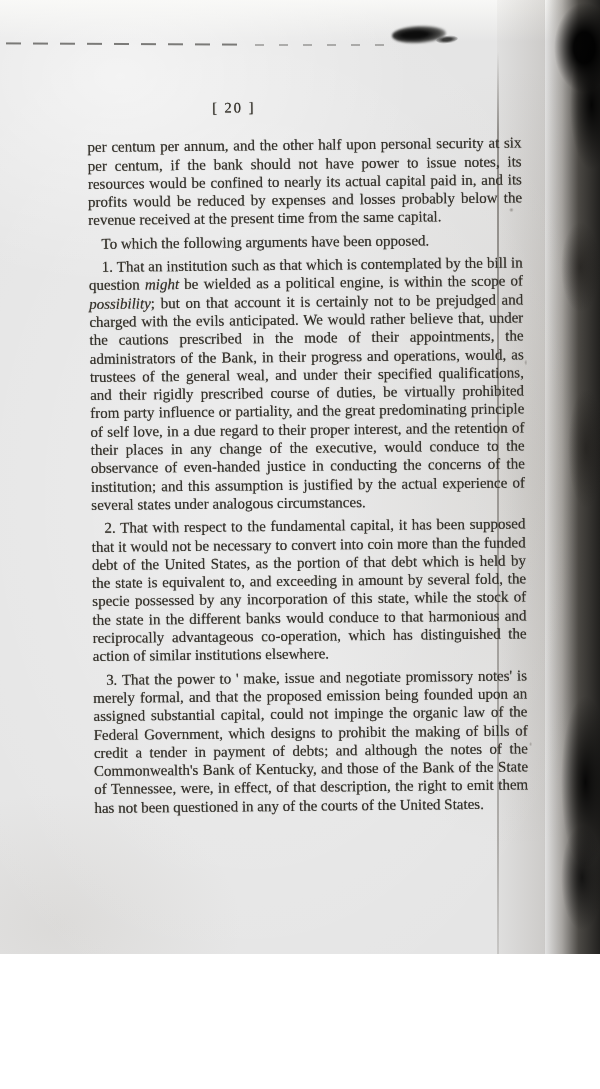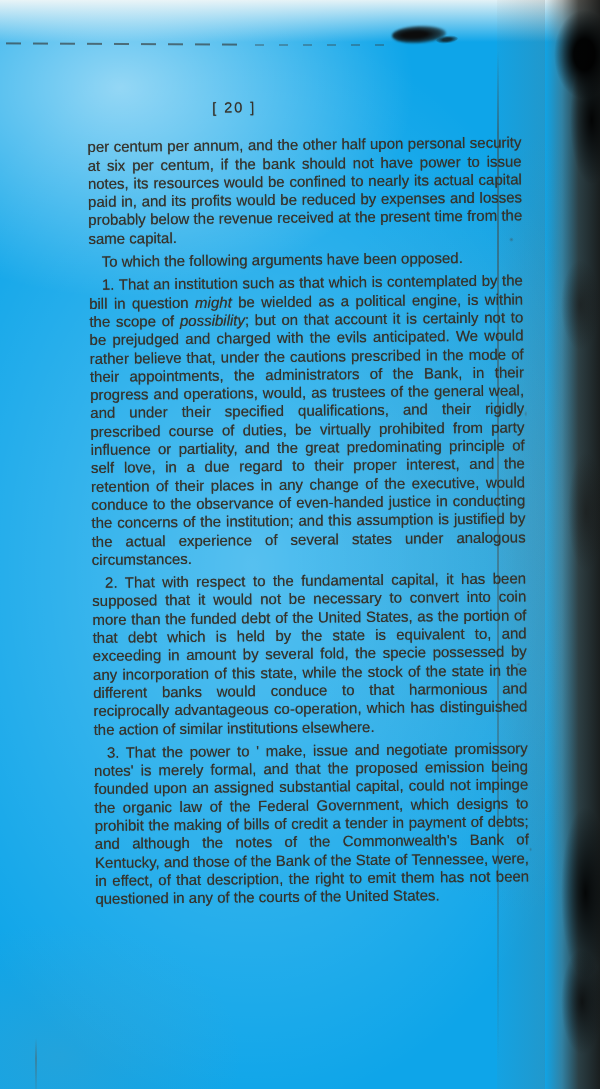--- a/index.html
+++ b/index.html
@@ -1,20 +1,20 @@
 <!DOCTYPE html>
 <html><head>
 <meta charset="utf-8">
 <style>
   html,body{margin:0;padding:0;}
   .viewport{
-    position:relative;width:600px;height:1089px;overflow:hidden;
+    position:relative;width:600px;height:954px;overflow:hidden;
     background:#ececе8;
-    background-color:#0ea5e9;
-    font-family:Liberation Sans, sans-serif;
+    background-color:#e5e5e5;
+    font-family:Liberation Serif, serif;
   }
   
   .paper-shading{
     position:absolute;inset:0;pointer-events:none;
     background:
       linear-gradient(to bottom, rgba(250,250,248,0.9) 0px, rgba(250,250,248,0) 42px),
       radial-gradient(420px 300px at 20% 8%, rgba(255,255,255,0.55), transparent 70%),
       radial-gradient(520px 760px at 42% 52%, rgba(255,255,255,0.30), transparent 72%),
       radial-gradient(300px 520px at 86% 48%, rgba(140,132,118,0.16), transparent 75%),
       radial-gradient(260px 190px at 10% 97%, rgba(158,150,138,0.14), transparent 70%);

